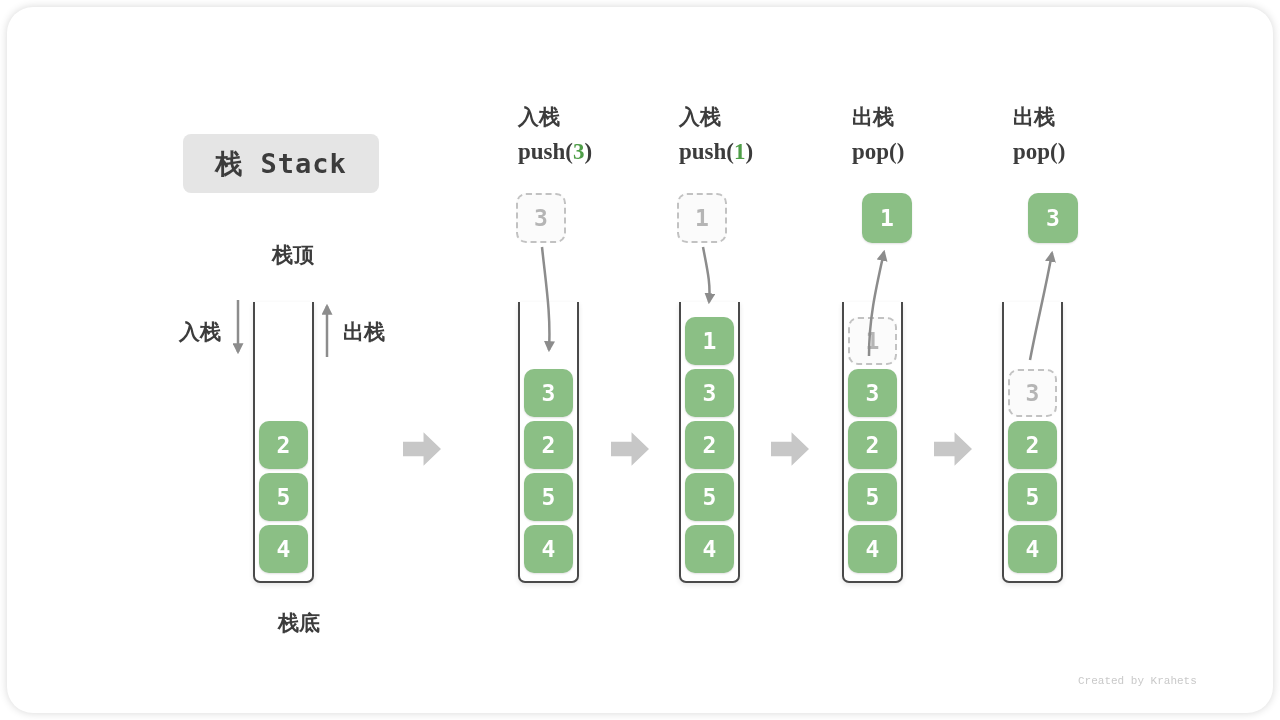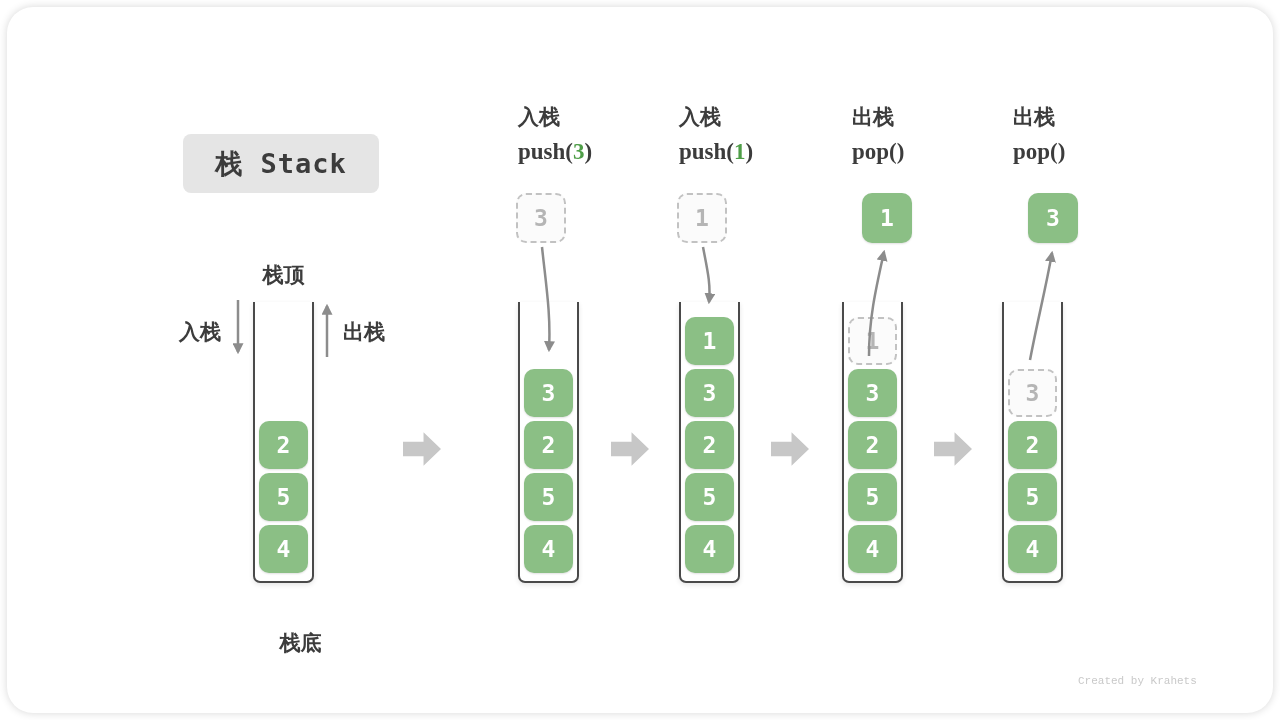--- a/index.html
+++ b/index.html
@@ -26,21 +26,21 @@
     position:absolute;left:183px;top:110px;width:196px;height:59px;
     background:var(--title_bg);border-radius:8px;
     display:flex;align-items:center;justify-content:center;
     font-family:"DejaVu Sans Mono","DejaVu Sans",monospace;
     font-size:27px;font-weight:600;color:var(--text_dark);letter-spacing:1px;margin-top:24px;
   }
   .side-label{
     position:absolute;font-size:21px;font-weight:700;color:var(--text_dark);
     white-space:nowrap;
   }
-  .centered-61{width:61px;text-align:center;margin-top:20px;}
+  .centered-61{width:61px;text-align:right;}
   .tube{
     position:absolute;top:302px;width:61px;height:281px;
     background:#ffffff;border:2px solid #4a4a4a;border-top:none;
     border-radius:0 0 7px 7px;box-sizing:border-box;
     box-shadow:0 2px 5px rgba(0,0,0,0.10);
   }
   .sbox{
     position:absolute;left:4px;width:49px;height:48px;border-radius:10px;
     background:var(--box_green);color:#ffffff;
     font-family:"DejaVu Sans Mono",monospace;font-size:23px;font-weight:600;
@@ -79,21 +79,21 @@
   svg.overlay{position:absolute;left:0;top:0;pointer-events:none;}
 </style>
 </head>
 <body>
 
 <div class="card"></div>
 
 <div class="title-box">栈 Stack</div>
 
 <div class="side-label centered-61" style="left:253px;top:241px">栈顶</div>
-<div class="side-label centered-61" style="left:270px;top:609px">栈底</div>
+<div class="side-label centered-61" style="left:259px;top:609px">栈底</div>
 <div class="side-label" style="left:179px;top:318px">入栈</div>
 <div class="side-label" style="left:343px;top:318px">出栈</div>
 
 <div class="op" style="left:518px">
   <div class="op-cn">入栈</div>
   <div class="op-code"><span>push(</span><span class="arg">3</span><span>)</span></div>
 </div>
 <div class="op" style="left:679px">
   <div class="op-cn">入栈</div>
   <div class="op-code"><span>push(</span><span class="arg">1</span><span>)</span></div>

